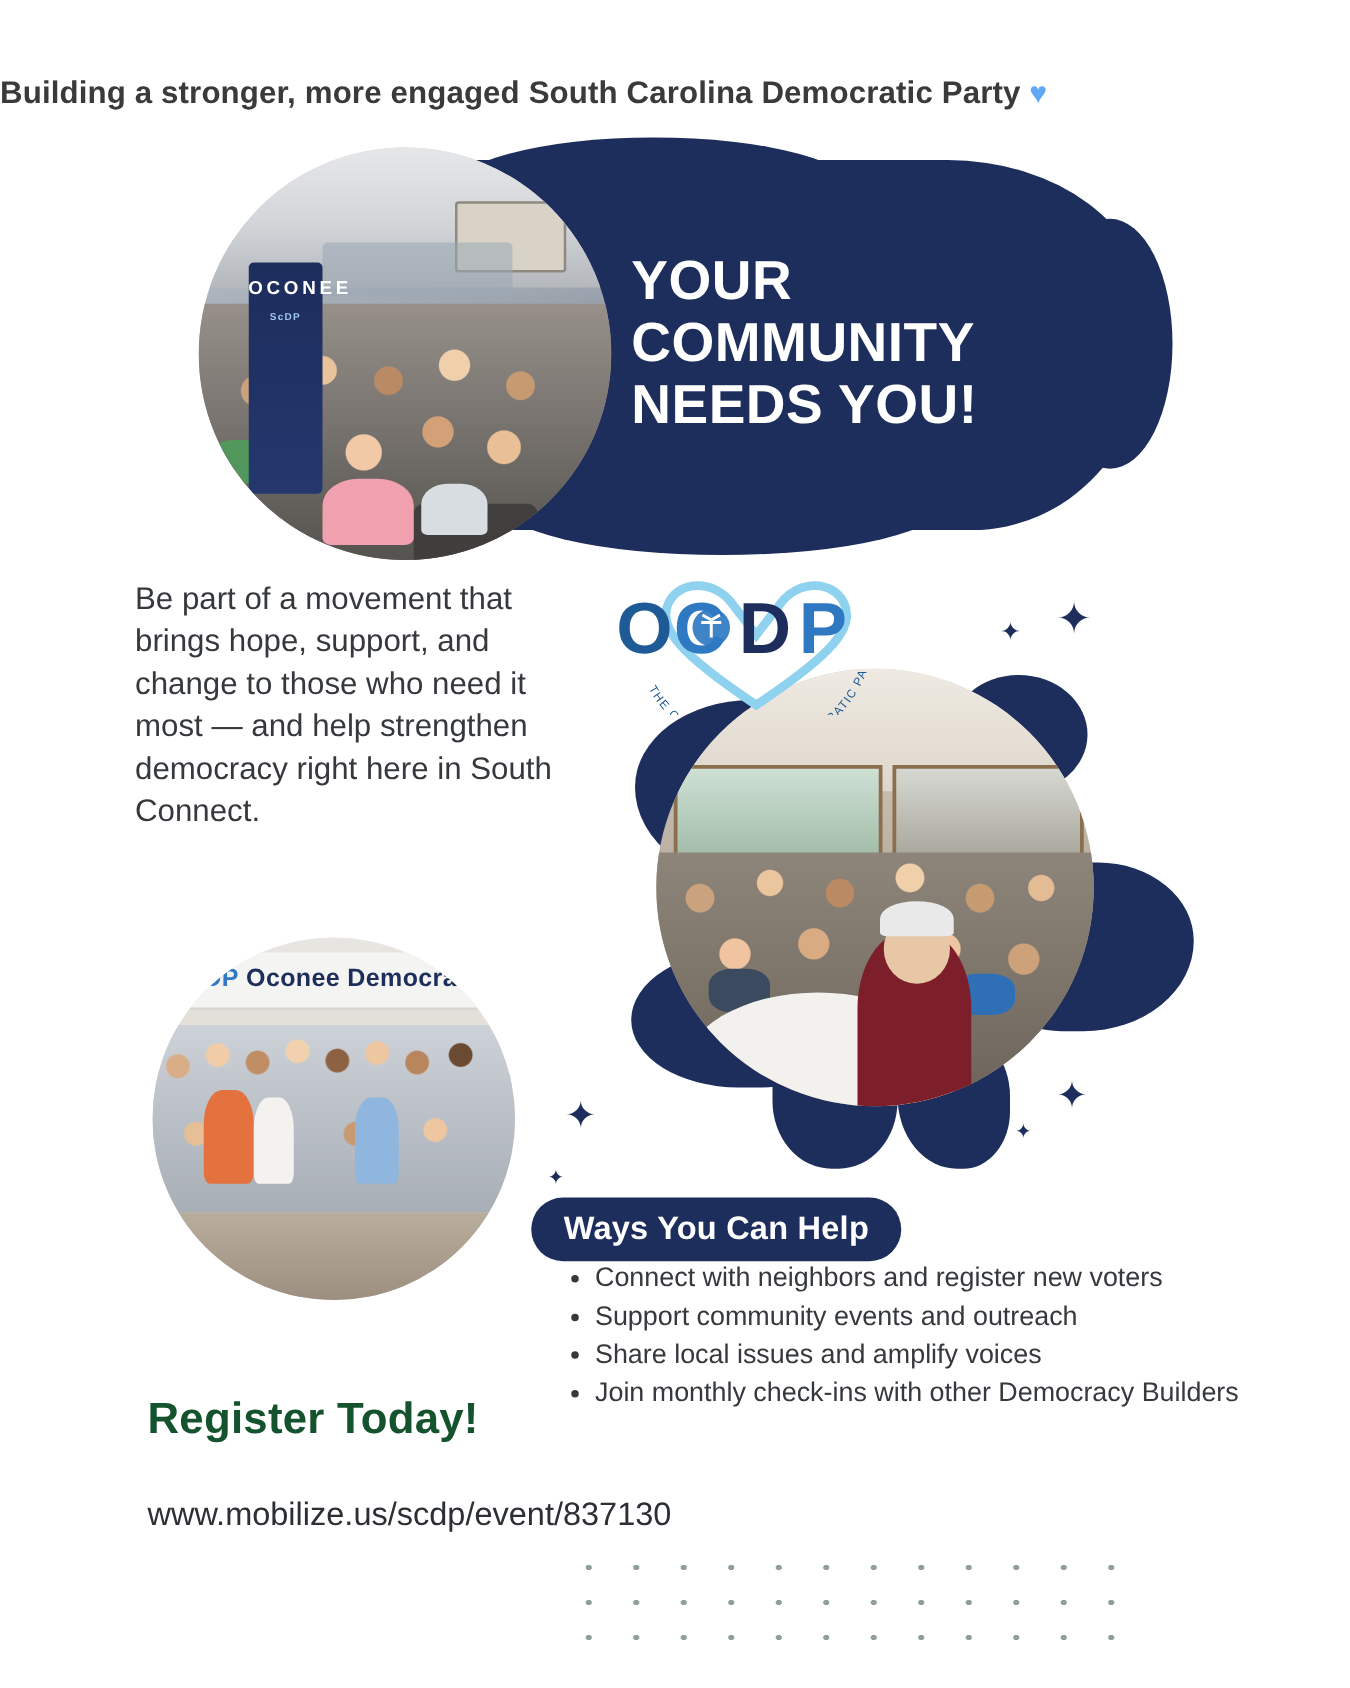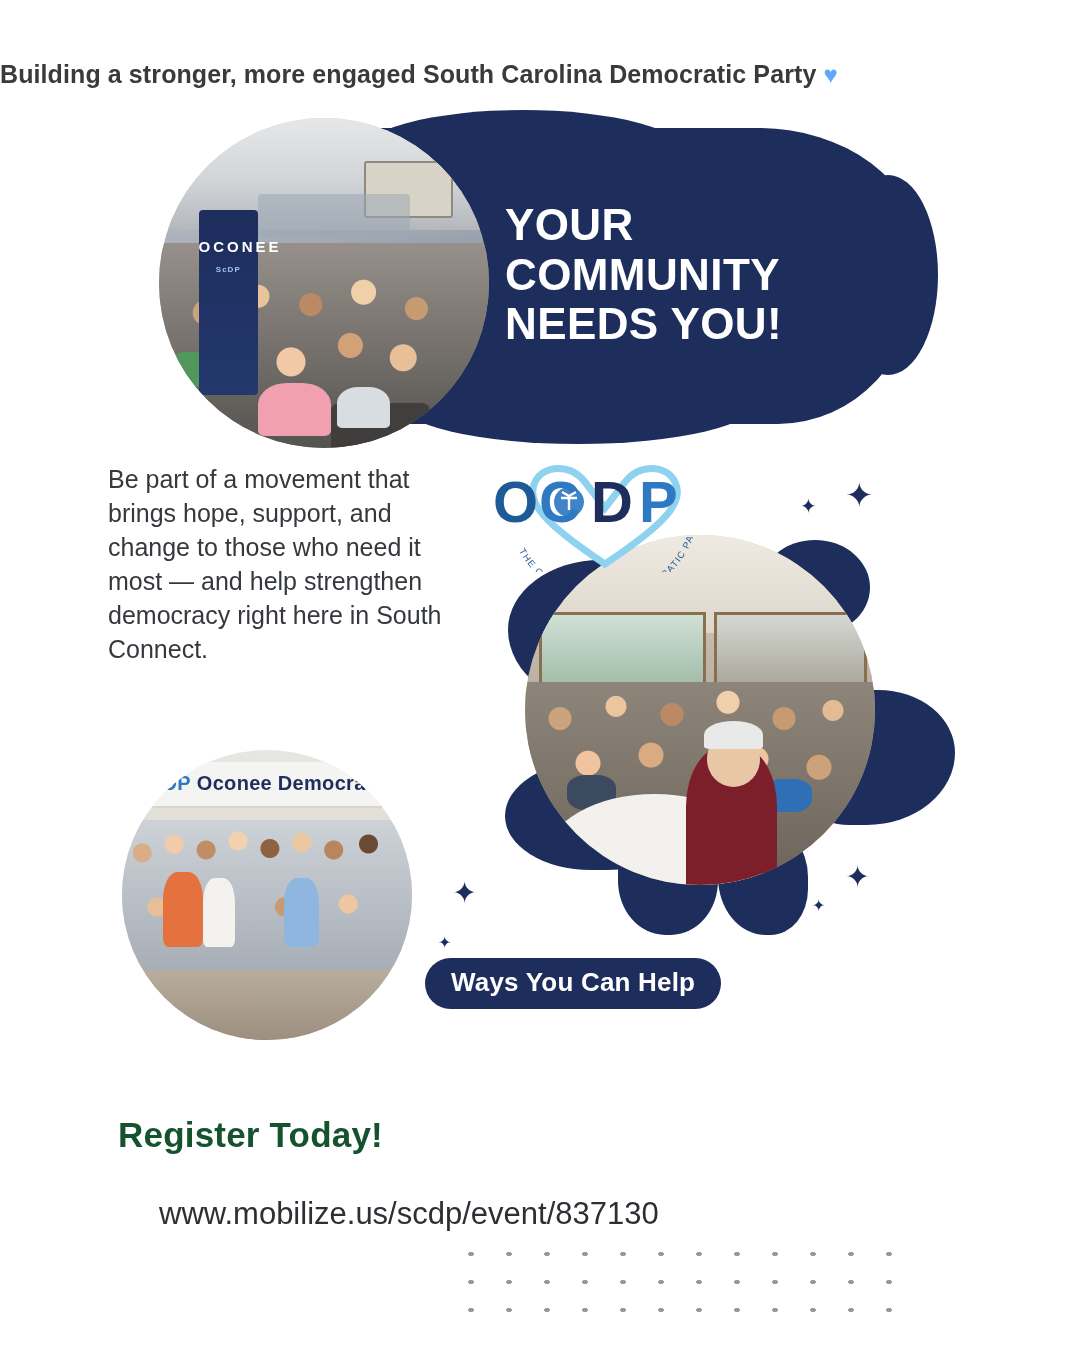--- a/index.html
+++ b/index.html
@@ -128,21 +128,21 @@
   }
   .aud-screen {
     position: absolute; top: 13%; left: 62%; width: 26%; height: 16%;
     background: #d8d3c6; border: 2px solid #8e8a80; border-radius: 3px;
   }
   .aud-banner {
     position: absolute; top: 28%; left: 12%; width: 18%; height: 56%;
     background: linear-gradient(180deg,#1d2d5c 0%, #24386e 100%);
     border-radius: 4px;
     color: #fff; font-size: 15px; font-weight: bold; letter-spacing: 3px;
-    text-align: center; padding-top: 26px; box-sizing: border-box;
+    text-align: center; padding-top: 10px; box-sizing: border-box;
     line-height: 1.45;
   }
   .aud-banner .sub { font-size: 8px; letter-spacing: 1px; color: #9fc4ea; margin-top: 6px;}
   .aud-crowd {
     position: absolute; bottom: 0; left: 0; right: 0; height: 62%;
     background:
       radial-gradient(circle at 14% 34%, #caa27e 0 12px, transparent 13px),
       radial-gradient(circle at 30% 26%, #e8c39b 0 11px, transparent 12px),
       radial-gradient(circle at 46% 30%, #b98a63 0 11px, transparent 12px),
       radial-gradient(circle at 62% 24%, #f0d0ab 0 12px, transparent 13px),
@@ -319,23 +319,22 @@
     font-size: 35px;
     font-weight: bold;
     line-height: 1.12;
     color: #14532d;
     letter-spacing: .2px;
   }
   .register-url {
     position: absolute;
     top: 1196px;
     left: 118px;
-    font-size: 31px;
+    font-size: 26px;
     color: #2c2f33;
-    margin-left: 41px;
   }
 
   
   .dot-grid {
     position: absolute;
     top: 1240px;
     left: 452px;
     width: 470px;
     height: 84px;
     background-image: radial-gradient(#7e8c8e 2.6px, transparent 2.7px);
@@ -445,19 +444,25 @@
   </div>
 
   <div class="sparkle sp1">✦</div>
   <div class="sparkle sp2">✦</div>
   <div class="sparkle sp3">✦</div>
   <div class="sparkle sp4">✦</div>
   <div class="sparkle sp5">✦</div>
   <div class="sparkle sp6">✦</div>
 
   <div class="ways-pill">Ways You Can Help</div>
+  <ul class="ways-list">
+    <li>Connect with neighbors and register new voters</li>
+    <li>Support community events and outreach</li>
+    <li>Share local issues and amplify voices</li>
+    <li>Join monthly check-ins with other Democracy Builders</li>
+  </ul>
 
   <div class="register-title">Register Today!</div>
   <div class="register-url">www.mobilize.us/scdp/event/837130</div>
 
   <div class="dot-grid"></div>
 
 </div>
 
 </body></html>

